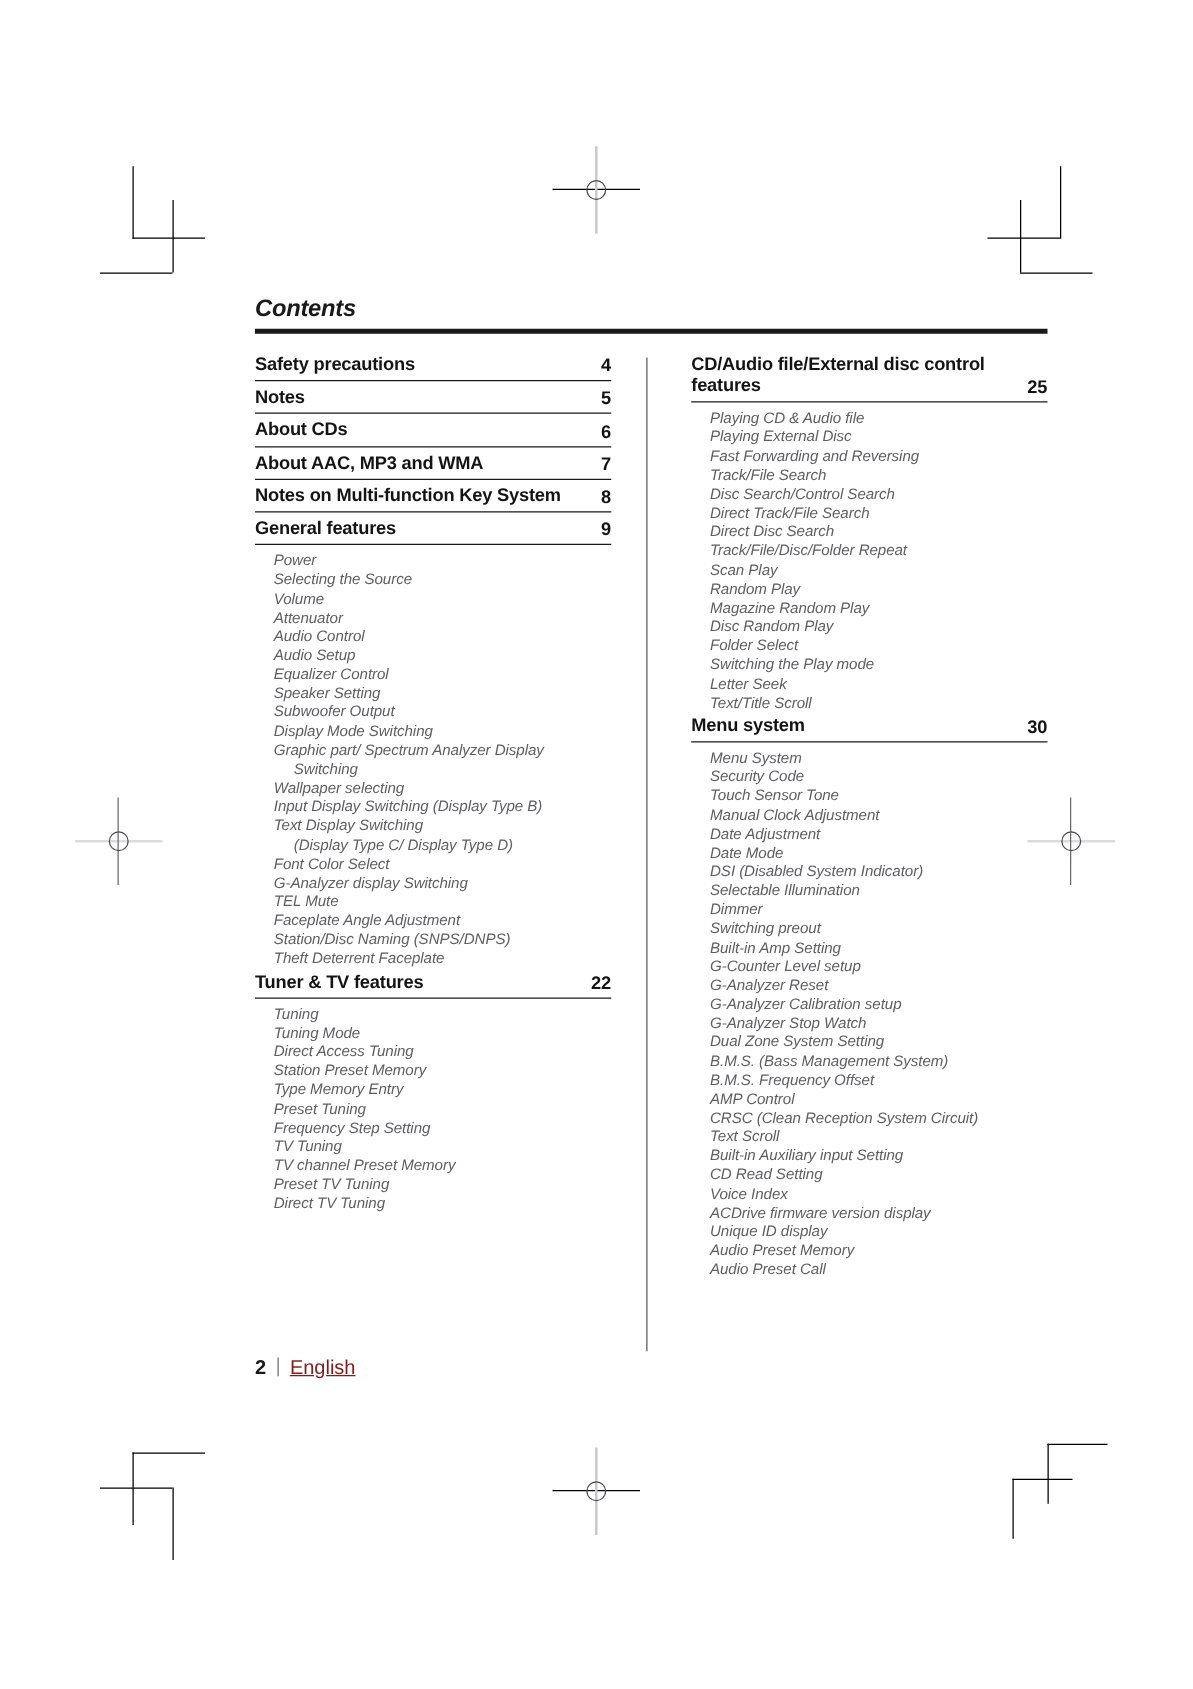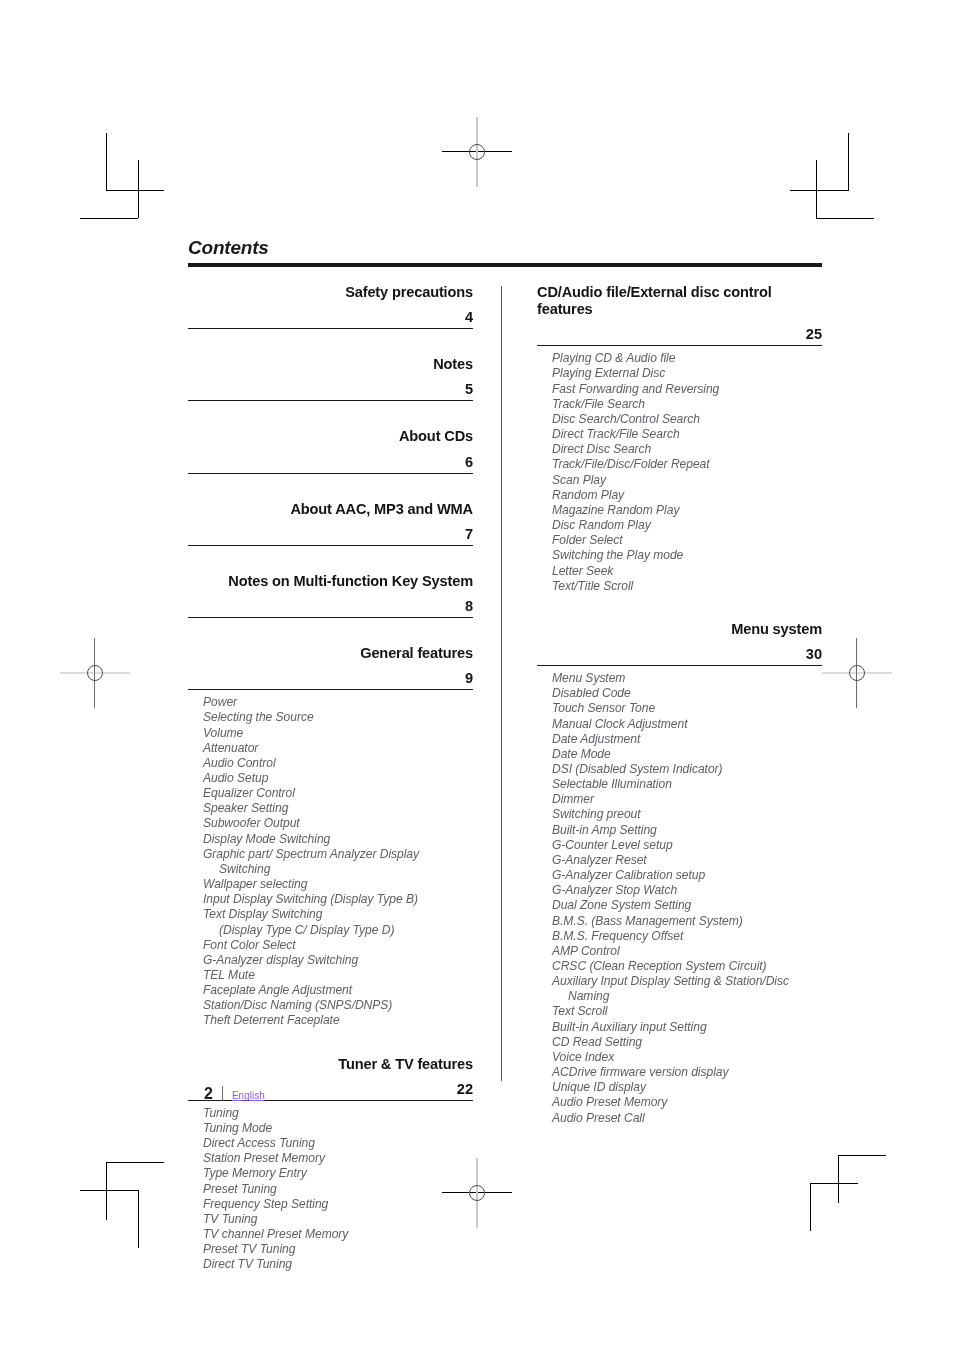--- a/index.html
+++ b/index.html
@@ -43,21 +43,21 @@
     width: 1px; height: 70px;
   }
   .reg.top .cross-h { background: #000; }
   .reg.top .cross-v { background: #c9c9cc; width: 2px; left: 12px; }
   .reg.side .cross-v { background: #6a6a70; }
   .reg.side .cross-h { background: #dcdcdf; height: 2px; top: 12px; }
 
   
   .page {
     position: absolute;
-    left: 188px;
+    left: 204px;
     top: 238px;
     width: 634px;
   }
 
   .doc-title {
     font-size: 19px;
     font-weight: bold;
     font-style: italic;
     color: #1a1a1a;
     letter-spacing: -0.2px;
@@ -91,23 +91,22 @@
 
   
   .section-head {
     display: flex;
     align-items: flex-end;
     justify-content: space-between;
     border-bottom: 1.3px solid #1a1a1a;
     padding-bottom: 3px;
     margin-bottom: 5px;
     gap: 8px;
-    flex-direction: column;
-  }
-  .section-head.spaced { margin-top: 27px; }
+  }
+  .section-head.spaced { margin-top: 3px; }
   .sh-title {
     font-size: 14.6px;
     font-weight: bold;
     color: #141414;
     line-height: 1.18;
     letter-spacing: -0.15px;
   }
   .sh-page {
     font-size: 14.6px;
     font-weight: bold;
@@ -151,22 +150,22 @@
   }
   .footer .bar {
     display: inline-block;
     width: 1px;
     height: 15px;
     background: #6a6a70;
     position: relative;
     top: 2px;
   }
   .footer .lang {
-    font-size: 10px;
-    color: #8b5cf6;
+    font-size: 16px;
+    color: #7f1d1d;
     text-decoration: underline;
   }
 </style>
 </head>
 <body>
 
 <div>
   <div class="mark v" style="left:106px; top:133px; height:58px;"></div>
   <div class="mark h" style="left:106px; top:190px; width:58px;"></div>
   <div class="mark v" style="left:138px; top:160px; height:58px;"></div>
@@ -317,40 +316,39 @@
           <li><span>Switching the Play mode</span></li>
           <li><span>Letter Seek</span></li>
           <li><span>Text/Title Scroll</span></li>
         </ul>
         <div class="section-head spaced">
           <span class="sh-title">Menu system</span>
           <span class="sh-page">30</span>
         </div>
         <ul class="sub-list">
           <li><span>Menu System</span></li>
-          <li><span>Disabled Code</span></li>
+          <li><span>Security Code</span></li>
           <li><span>Touch Sensor Tone</span></li>
           <li><span>Manual Clock Adjustment</span></li>
           <li><span>Date Adjustment</span></li>
           <li><span>Date Mode</span></li>
           <li><span>DSI (Disabled System Indicator)</span></li>
           <li><span>Selectable Illumination</span></li>
           <li><span>Dimmer</span></li>
           <li><span>Switching preout</span></li>
           <li><span>Built-in Amp Setting</span></li>
           <li><span>G-Counter Level setup</span></li>
           <li><span>G-Analyzer Reset</span></li>
           <li><span>G-Analyzer Calibration setup</span></li>
           <li><span>G-Analyzer Stop Watch</span></li>
           <li><span>Dual Zone System Setting</span></li>
           <li><span>B.M.S. (Bass Management System)</span></li>
           <li><span>B.M.S. Frequency Offset</span></li>
           <li><span>AMP Control</span></li>
           <li><span>CRSC (Clean Reception System Circuit)</span></li>
-          <li><span>Auxiliary Input Display Setting &amp; Station/Disc</span><span class="cont">Naming</span></li>
           <li><span>Text Scroll</span></li>
           <li><span>Built-in Auxiliary input Setting</span></li>
           <li><span>CD Read Setting</span></li>
           <li><span>Voice Index</span></li>
           <li><span>ACDrive firmware version display</span></li>
           <li><span>Unique ID display</span></li>
           <li><span>Audio Preset Memory</span></li>
           <li><span>Audio Preset Call</span></li>
         </ul>
       </div>

